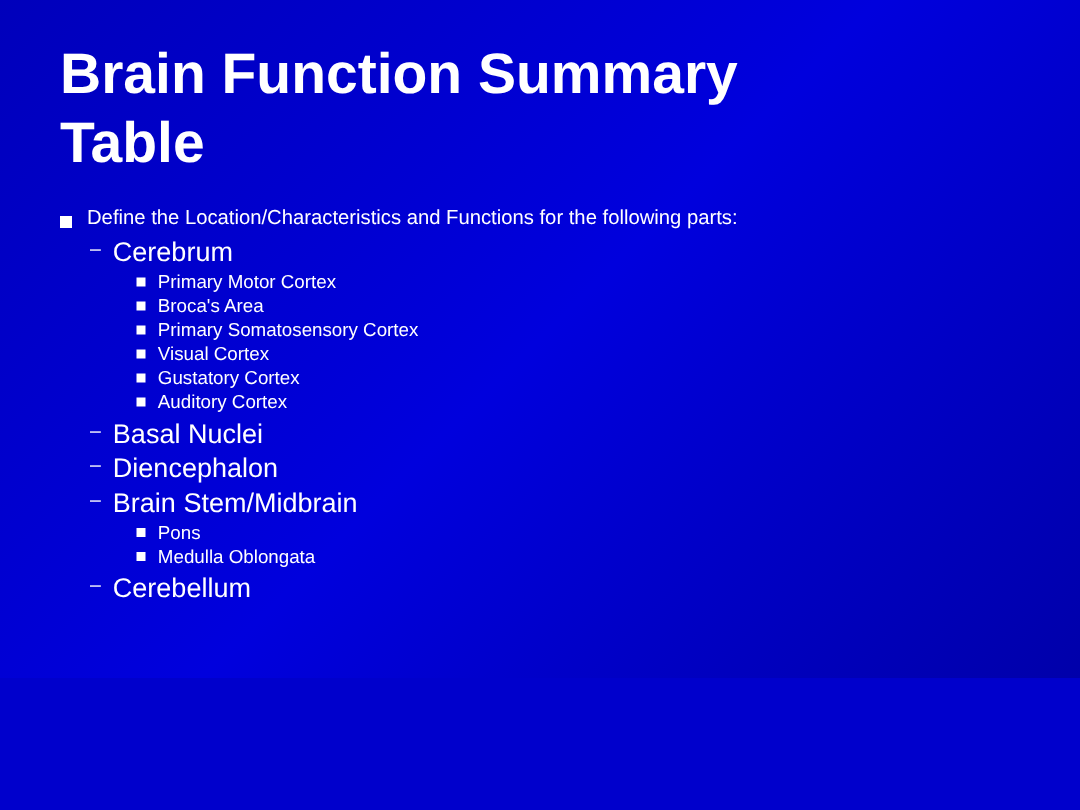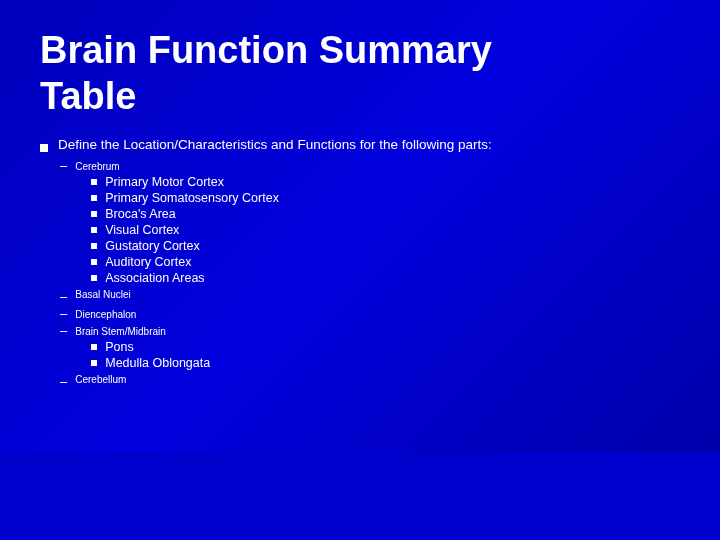--- a/index.html
+++ b/index.html
@@ -93,21 +93,21 @@
       margin-top: 4px;
       margin-right: 8px;
       flex-shrink: 0;
     }
 
     .sub-sub-text {
       font-size: 12.5px;
     }
 
     .sub-text {
-      font-size: 10px;
+      font-size: 18px;
     }
   </style>
 </head>
 <body>
 
 <div class="slide">
   <div class="title">
     <span>Brain Function Summary</span><br>
     <span>Table</span>
   </div>
@@ -124,41 +124,37 @@
         <span class="dash">–</span>
         <div>
           <span class="sub-text">Cerebrum</span>
           <div class="sub-sub-list">
             <div class="sub-sub-item">
               <div class="sub-bullet"></div>
               <span class="sub-sub-text">Primary Motor Cortex</span>
             </div>
             <div class="sub-sub-item">
               <div class="sub-bullet"></div>
-              <span class="sub-sub-text">Primary Somatosensory Cortex</span>
+              <span class="sub-sub-text">Broca's Area</span>
             </div>
             <div class="sub-sub-item">
               <div class="sub-bullet"></div>
-              <span class="sub-sub-text">Broca's Area</span>
+              <span class="sub-sub-text">Primary Somatosensory Cortex</span>
             </div>
             <div class="sub-sub-item">
               <div class="sub-bullet"></div>
               <span class="sub-sub-text">Visual Cortex</span>
             </div>
             <div class="sub-sub-item">
               <div class="sub-bullet"></div>
               <span class="sub-sub-text">Gustatory Cortex</span>
             </div>
             <div class="sub-sub-item">
               <div class="sub-bullet"></div>
               <span class="sub-sub-text">Auditory Cortex</span>
-            </div>
-            <div class="sub-sub-item">
-              <div class="sub-bullet"></div>
-              <span class="sub-sub-text">Association Areas</span>
             </div>
           </div>
         </div>
       </div>
 
       <div class="sub-item">
         <span class="dash">–</span>
         <span class="sub-text">Basal Nuclei</span>
       </div>
 

